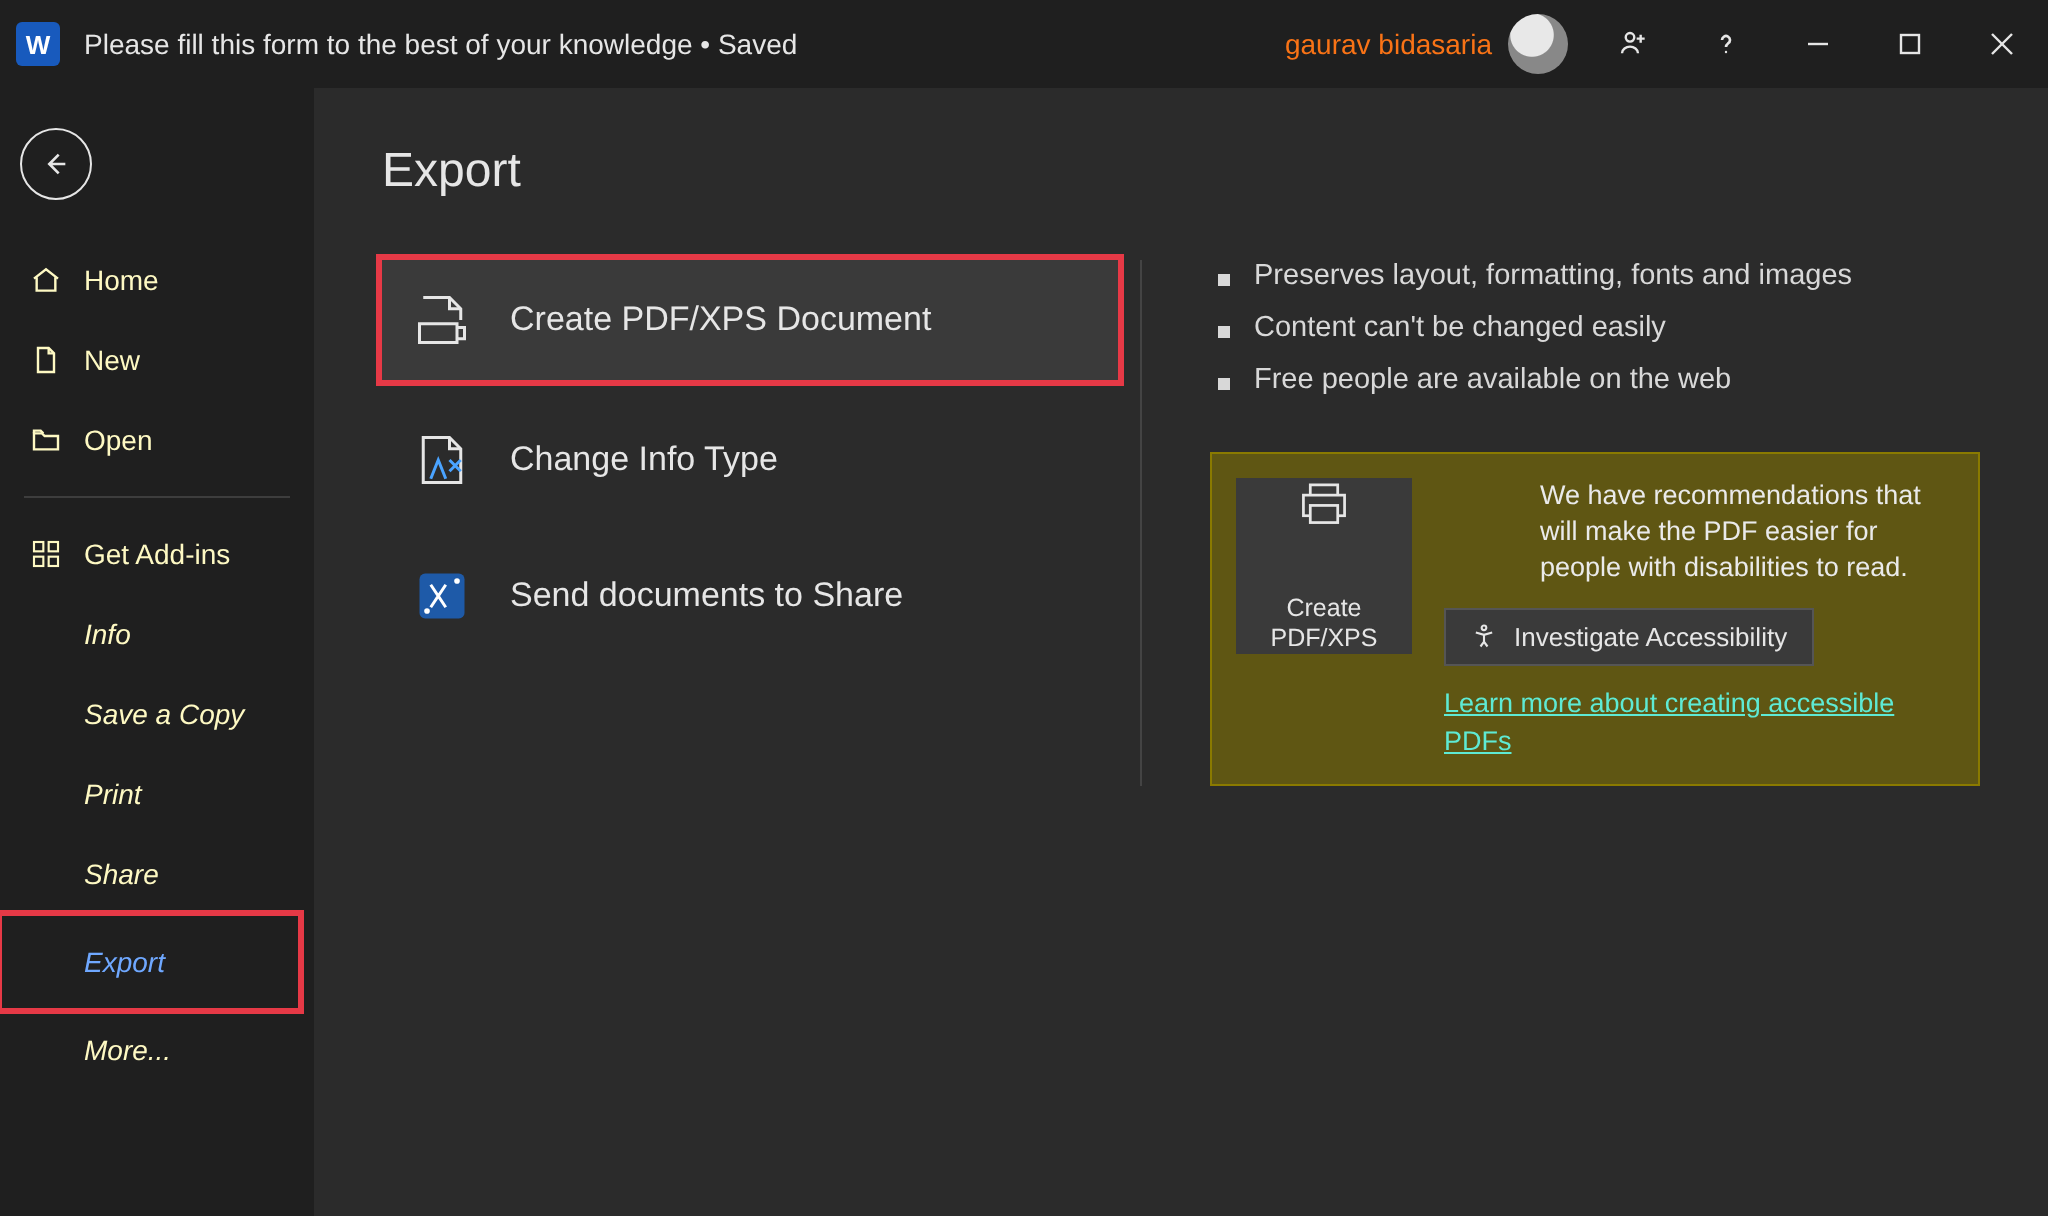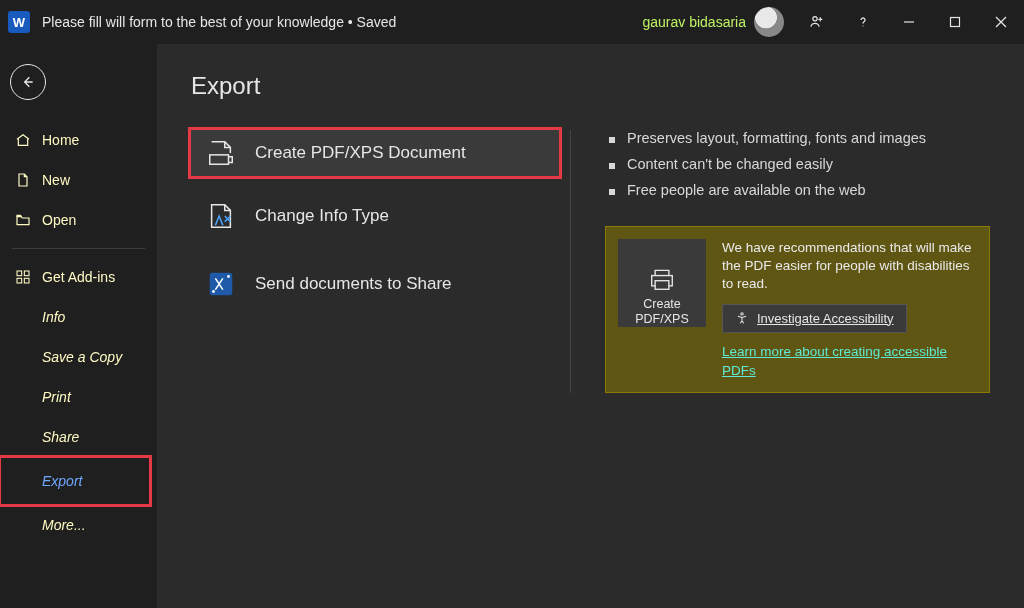--- a/index.html
+++ b/index.html
@@ -23,21 +23,21 @@
   .word-badge {
     width: 22px; height: 22px;
     background: #185abd;
     border-radius: 3px;
     display: flex; align-items: center; justify-content: center;
     color: #fff; font-weight: 600; font-size: 13px;
     margin-right: 12px;
   }
   .doc-title { color: #e6e6e6; font-size: 14px; flex: 0 0 auto; }
   .titlebar-spacer { flex: 1; }
-  .user-name { color: #bef264; font-size: 14px; margin-right: 8px; }
+  .user-name { color: #f97316; font-size: 14px; margin-right: 8px; }
   .avatar {
     width: 30px; height: 30px; border-radius: 50%;
     background: radial-gradient(circle at 40% 35%, #e8e8e8 0 40%, #888 42% 100%);
     margin-right: 10px;
     position: relative;
   }
   .tb-icon {
     width: 46px; height: 44px;
     display: flex; align-items: center; justify-content: center;
     color: #e6e6e6;
@@ -103,21 +103,21 @@
   .left-col { width: 380px; border-right: 1px solid #444; padding-right: 10px;}
   .option {
     display: flex; align-items: center;
     height: 56px;
     padding: 0 14px;
     gap: 18px;
     cursor: pointer;
     font-size: 17px;
   }
   .option.sel { background: #3a3a3a; }
-  .option.highlight-red { outline: 3px solid #e63946; outline-offset: 0; width: 368px; height: 46px; margin-bottom: 12px;}
+  .option.highlight-red { outline: 3px solid #e63946; outline-offset: 0; width: 368px; height: 60px; margin-bottom: 12px;}
   .option + .option { margin-top: 12px; }
   .opt-icon { width: 32px; height: 32px; display:flex; align-items:center; justify-content:center; }
   .opt-icon svg { width: 30px; height: 30px; }
 
   .right-col { flex: 1; }
   .right-heading { font-size: 18px; font-weight: 400; margin-bottom: 14px; }
   .bullets { list-style: none; }
   .bullets li {
     position: relative;
     padding-left: 22px;
@@ -136,52 +136,51 @@
     border: 1.5px solid #8a7a00;
     background: rgba(138,122,0,0.55);
     padding: 12px;
     display: flex;
     gap: 16px;
     width: 385px;
   }
   .big-btn {
     width: 88px; height: 88px;
     background: #3a3a3a;
-    display: flex; flex-direction: column; align-items:center; justify-content:flex-end;
+    display: flex; flex-direction: column; align-items:center; justify-content:space-between;
     gap: 6px;
     font-size: 12.5px;
     text-align: center;
     cursor: pointer;
     line-height: 1.2;
     flex-shrink: 0;
   }
   .big-btn svg { width: 28px; height: 24px; }
   .callout-body { flex: 1; font-size: 13.5px; color: #eaeaea; }
-  .callout-body p { margin-bottom: 10px; line-height: 1.35; }
+  .callout-body p { margin-bottom: 10px; line-height: 1.35; margin-left: 48px; }
   .inv-btn {
     display: inline-flex; align-items: center; gap: 8px;
     background: #3a3a3a;
     border: 1px solid #555;
     padding: 6px 12px;
     font-size: 13px;
     color: #e6e6e6;
     cursor: pointer;
     margin-bottom: 10px;
-    text-decoration: underline;
   }
   .inv-btn svg { width: 14px; height: 14px; }
   .callout-link { color: #5eead4; text-decoration: underline; cursor: pointer; display: inline-block; line-height: 1.4; }
 
 </style>
 </head>
 <body>
 
 <div class="titlebar">
   <div class="word-badge">W</div>
-  <div class="doc-title">Please fill will form to the best of your knowledge • Saved</div>
+  <div class="doc-title">Please fill this form to the best of your knowledge • Saved</div>
   <div class="titlebar-spacer"></div>
   <div class="user-name">gaurav bidasaria</div>
   <div class="avatar"></div>
   <div class="tb-icon">
     <svg viewBox="0 0 24 24" fill="none" stroke="currentColor" stroke-width="1.8">
         <circle cx="9" cy="7" r="3.2"></circle>
         <path d="M3 19c0-3 3-5 6-5s6 2 6 5"></path>
         <path d="M17 5v6M14 8h6"></path>
       </svg>
   </div>

